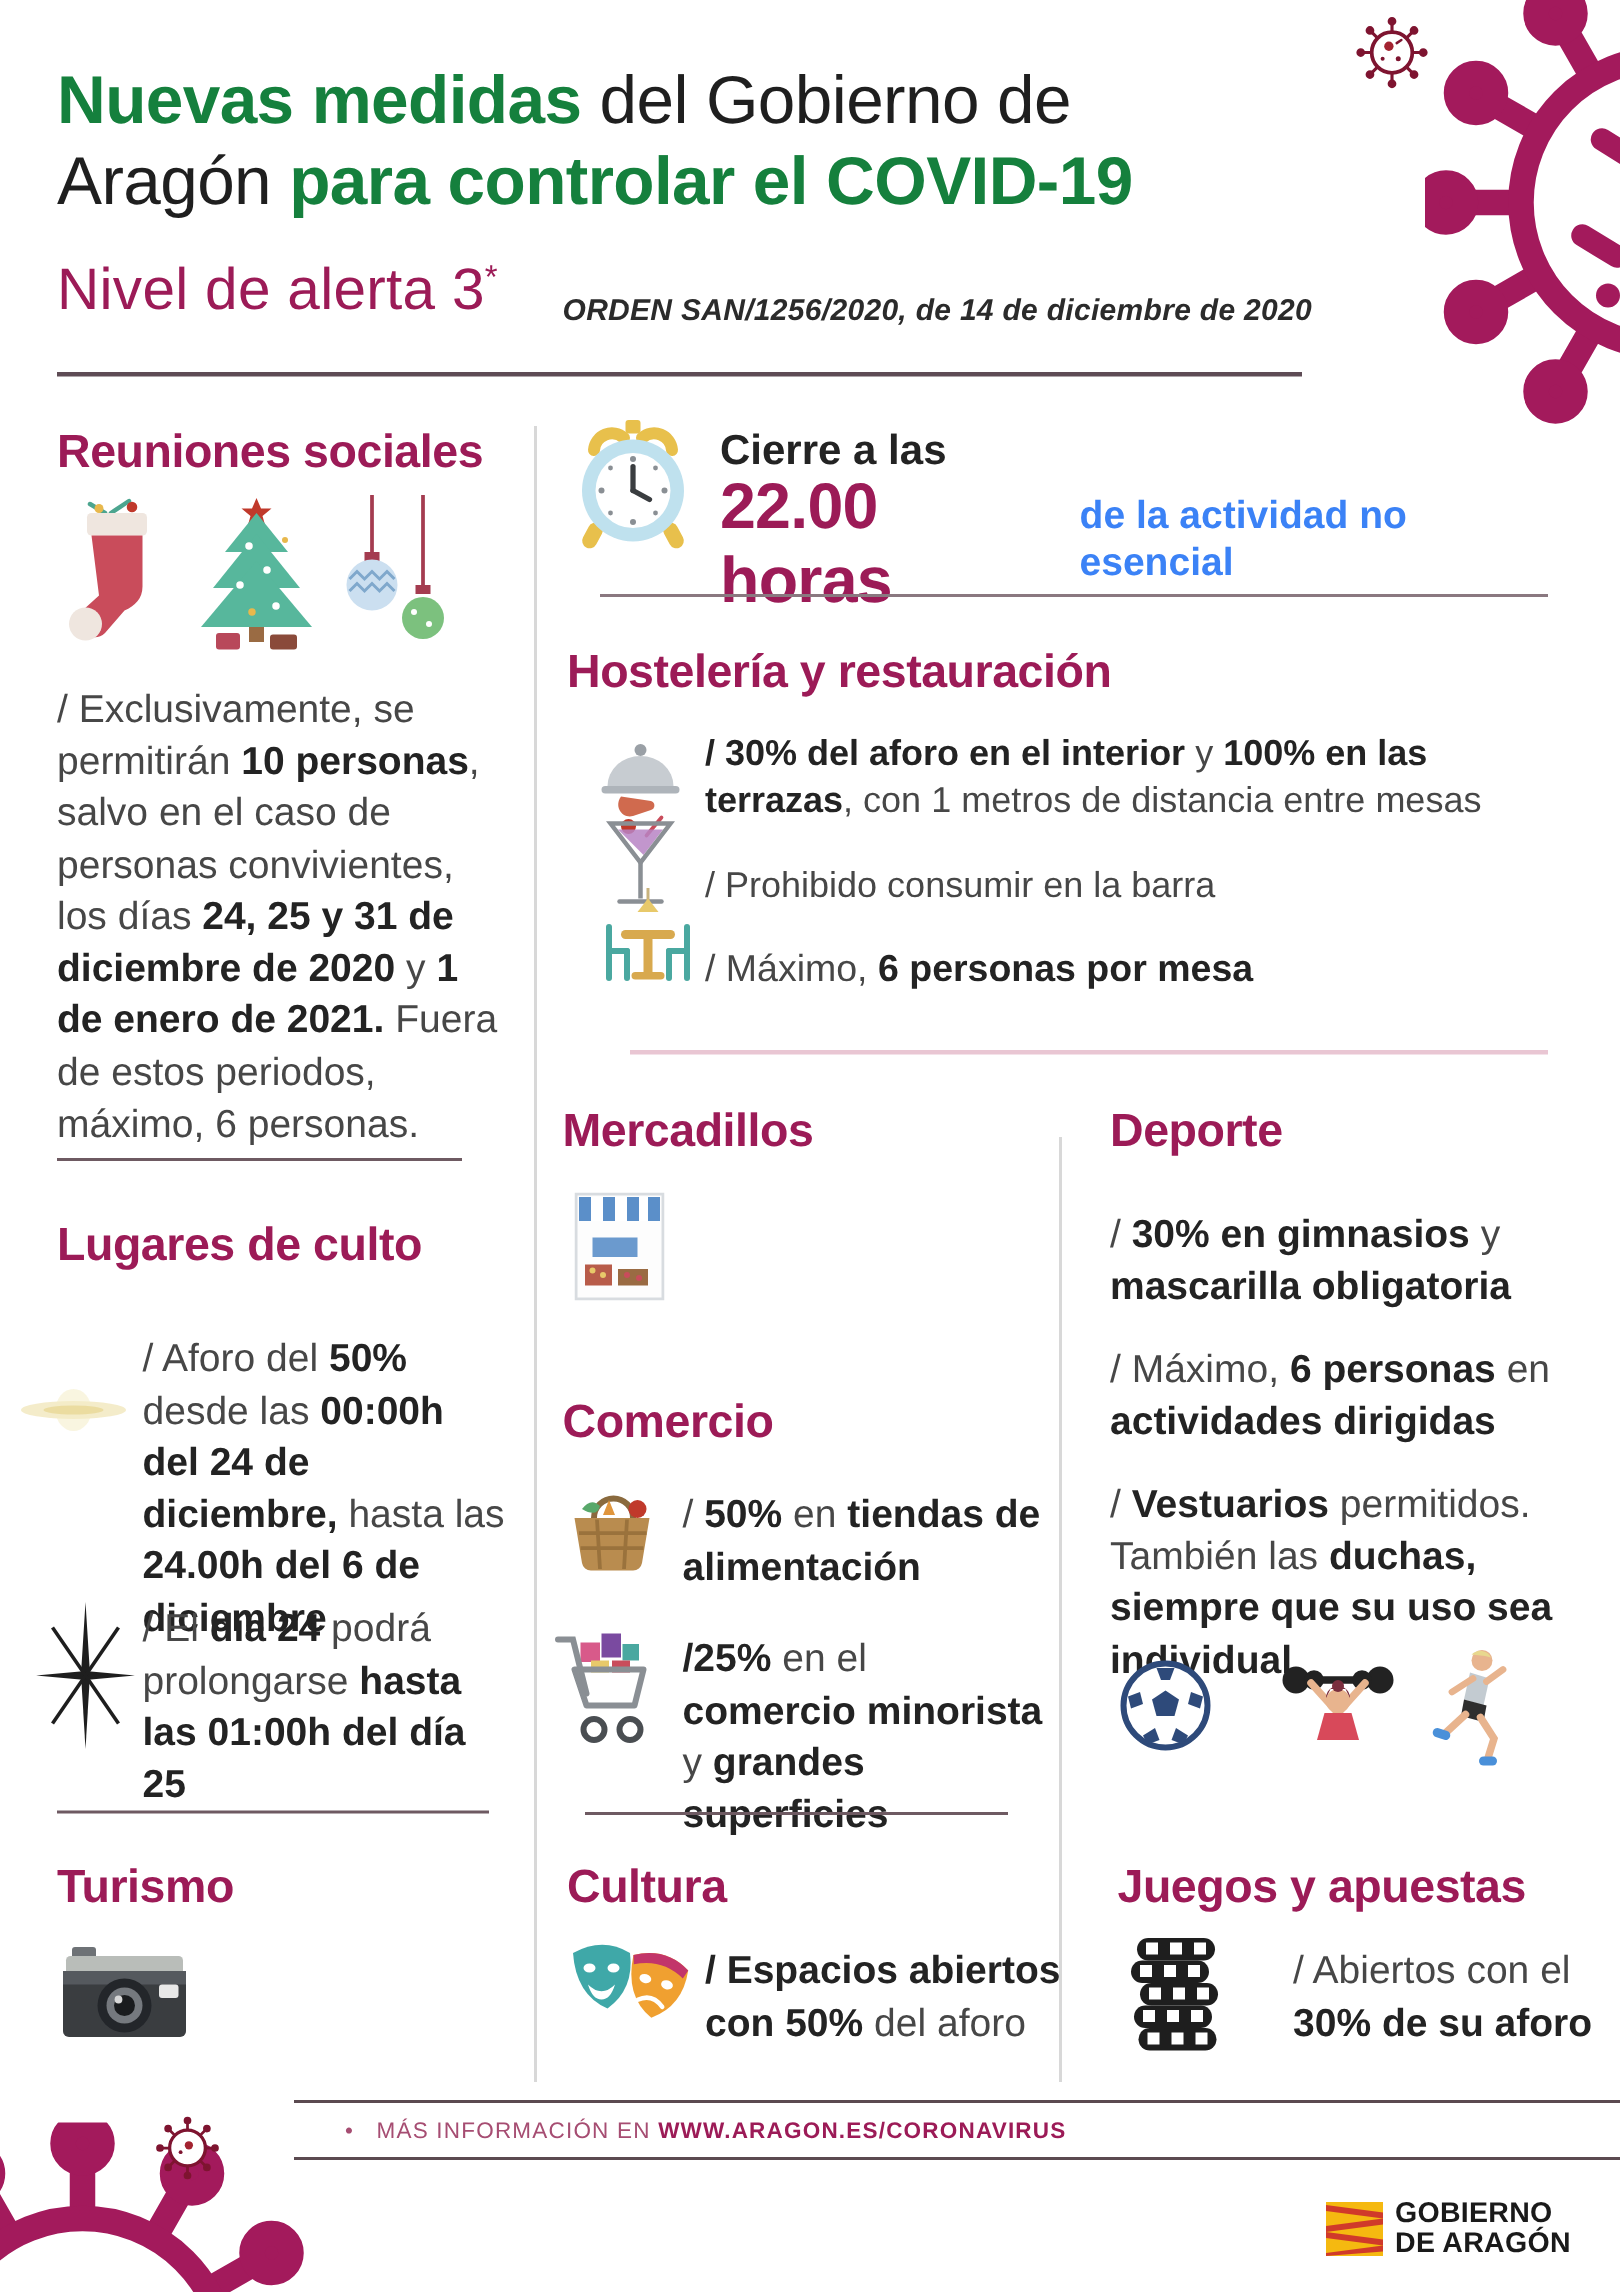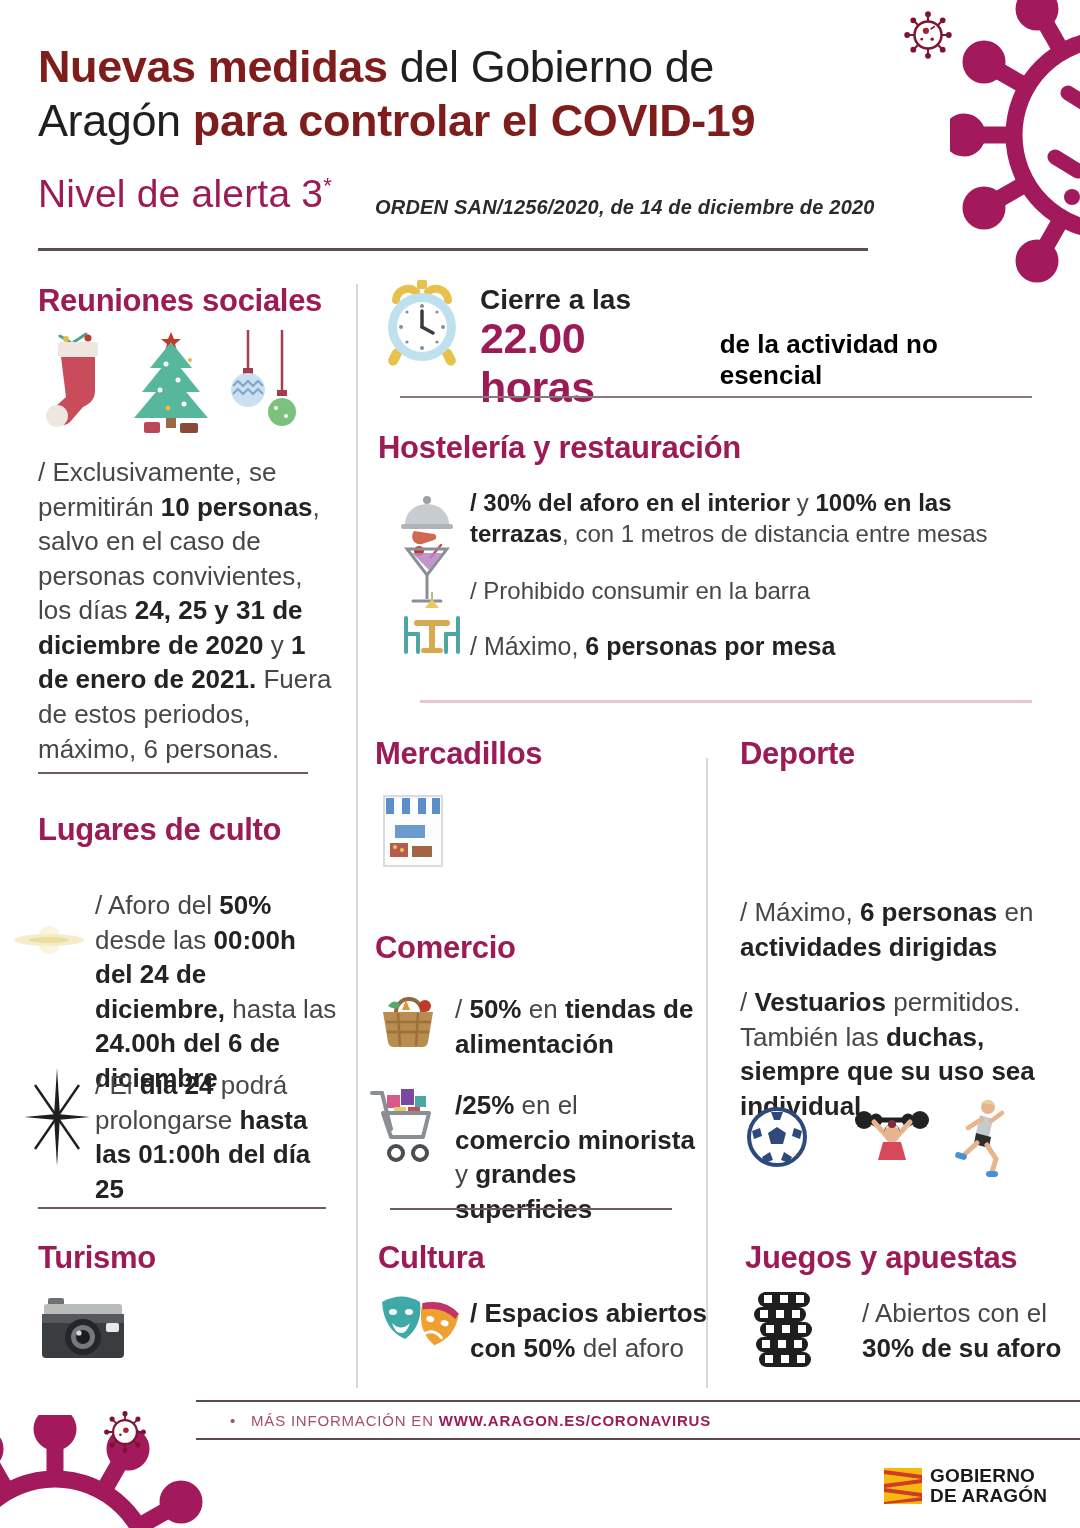--- a/index.html
+++ b/index.html
@@ -1,38 +1,38 @@
 <!DOCTYPE html>
 <html><head>
 <meta charset="utf-8">
 <style>
   html,body{margin:0;padding:0;background:#ffffff;}
   .page{position:relative;width:1080px;height:1528px;background:#fff;overflow:hidden;
         font-family:"Liberation Sans","DejaVu Sans",sans-serif;}
   .abs{position:absolute;}
 
   
-  .seg-m{color:#7f1d1d;font-weight:800;}
+  .seg-m{color:#15803d;font-weight:800;}
   .seg-k{color:#1f1f1f;font-weight:500;}
   .seg-n{color:#474747;font-weight:400;}
   .seg-b{color:#232323;font-weight:700;}
 
   .title{font-size:45px;line-height:1.2;letter-spacing:-0.4px;}
   .alert{color:#9C1B57;font-size:39px;font-weight:500;letter-spacing:0.2px;}
   .alert sup{font-size:22px;}
   .order{font-style:italic;font-weight:700;color:#2b2b2b;font-size:20px;letter-spacing:0.2px;}
 
   .sec-title{color:#9C1B57;font-weight:800;font-size:31px;letter-spacing:-0.3px;}
   .body26{font-size:26px;line-height:1.33;}
   .body25{font-size:25px;line-height:1.3;}
   .body24{font-size:24px;line-height:1.28;}
 
   .closure-prefix{font-size:28px;font-weight:700;color:#232323;}
   .closure-time{font-size:43px;font-weight:800;color:#9C1B57;letter-spacing:-0.5px;}
-  .closure-suffix{font-size:26px;font-weight:700;color:#000000;margin-left:14px;}
+  .closure-suffix{font-size:26px;font-weight:700;color:#3b82f6;margin-left:14px;}
 
   .h-rule{position:absolute;background:#5E4C55;height:3px;}
   .h-rule.thin{height:2px;background:#6E5A62;}
   .h-rule.pink{height:3px;background:#E9C6D3;}
   .v-rule{position:absolute;width:2px;background:#D8D8D8;}
 
   .footer-text{font-size:15px;letter-spacing:0.8px;color:#A64D72;}
   .footer-text b{color:#9C1B57;font-weight:800;}
   .logo-text{font-size:19px;font-weight:800;color:#1a1a1a;line-height:1.05;letter-spacing:0.2px;}
 </style>
@@ -411,20 +411,21 @@
       <path d="M38 20 q20 -11 38 0 l-2 6 q-17 -9 -34 0 z" fill="#C2356A"></path>
       <ellipse cx="50" cy="33" rx="4" ry="3" fill="#fff"></ellipse>
       <ellipse cx="65" cy="33" rx="4" ry="3" fill="#fff"></ellipse>
       <path d="M49 48 q8 -7 17 0" fill="none" stroke="#fff" stroke-width="3" stroke-linecap="round"></path>
     </g>
   </svg>
   <div class="abs body26" style="left:470px;top:1296px;width:240px;"><span class="seg-b">/ Espacios abiertos con 50%</span><span class="seg-n"> del aforo</span></div>
 
   <div class="abs sec-title" style="left:740px;top:736px;">Deporte</div>
 
+  <div class="abs body26" style="left:740px;top:805px;width:305px;"><span class="seg-n">/ </span><span class="seg-b">30% en gimnasios</span><span class="seg-n"> y </span><span class="seg-b">mascarilla obligatoria</span></div>
   <div class="abs body26" style="left:740px;top:895px;width:305px;"><span class="seg-n">/ Máximo, </span><span class="seg-b">6 personas</span><span class="seg-n"> en </span><span class="seg-b">actividades dirigidas</span></div>
   <div class="abs body26" style="left:740px;top:985px;width:305px;"><span class="seg-n">/ </span><span class="seg-b">Vestuarios</span><span class="seg-n"> permitidos. También las </span><span class="seg-b">duchas, siempre que su uso sea individual</span></div>
 
   <svg class="abs" style="left:745px;top:1105px;width:64px;height:64px;" viewBox="0 0 64 64">
     <circle cx="32" cy="32" r="28" fill="#fff" stroke="#2E4A7A" stroke-width="4"></circle>
     <polygon points="32,22 41,28 38,39 26,39 23,28" fill="#2E4A7A"></polygon>
     <polygon points="26,7 38,7 35,15 29,15" fill="#2E4A7A"></polygon>
     <polygon points="7,26 15,23 17,31 9,34" fill="#2E4A7A"></polygon>
     <polygon points="57,26 49,23 47,31 55,34" fill="#2E4A7A"></polygon>
     <polygon points="17,52 25,47 28,55 20,58" fill="#2E4A7A"></polygon>

